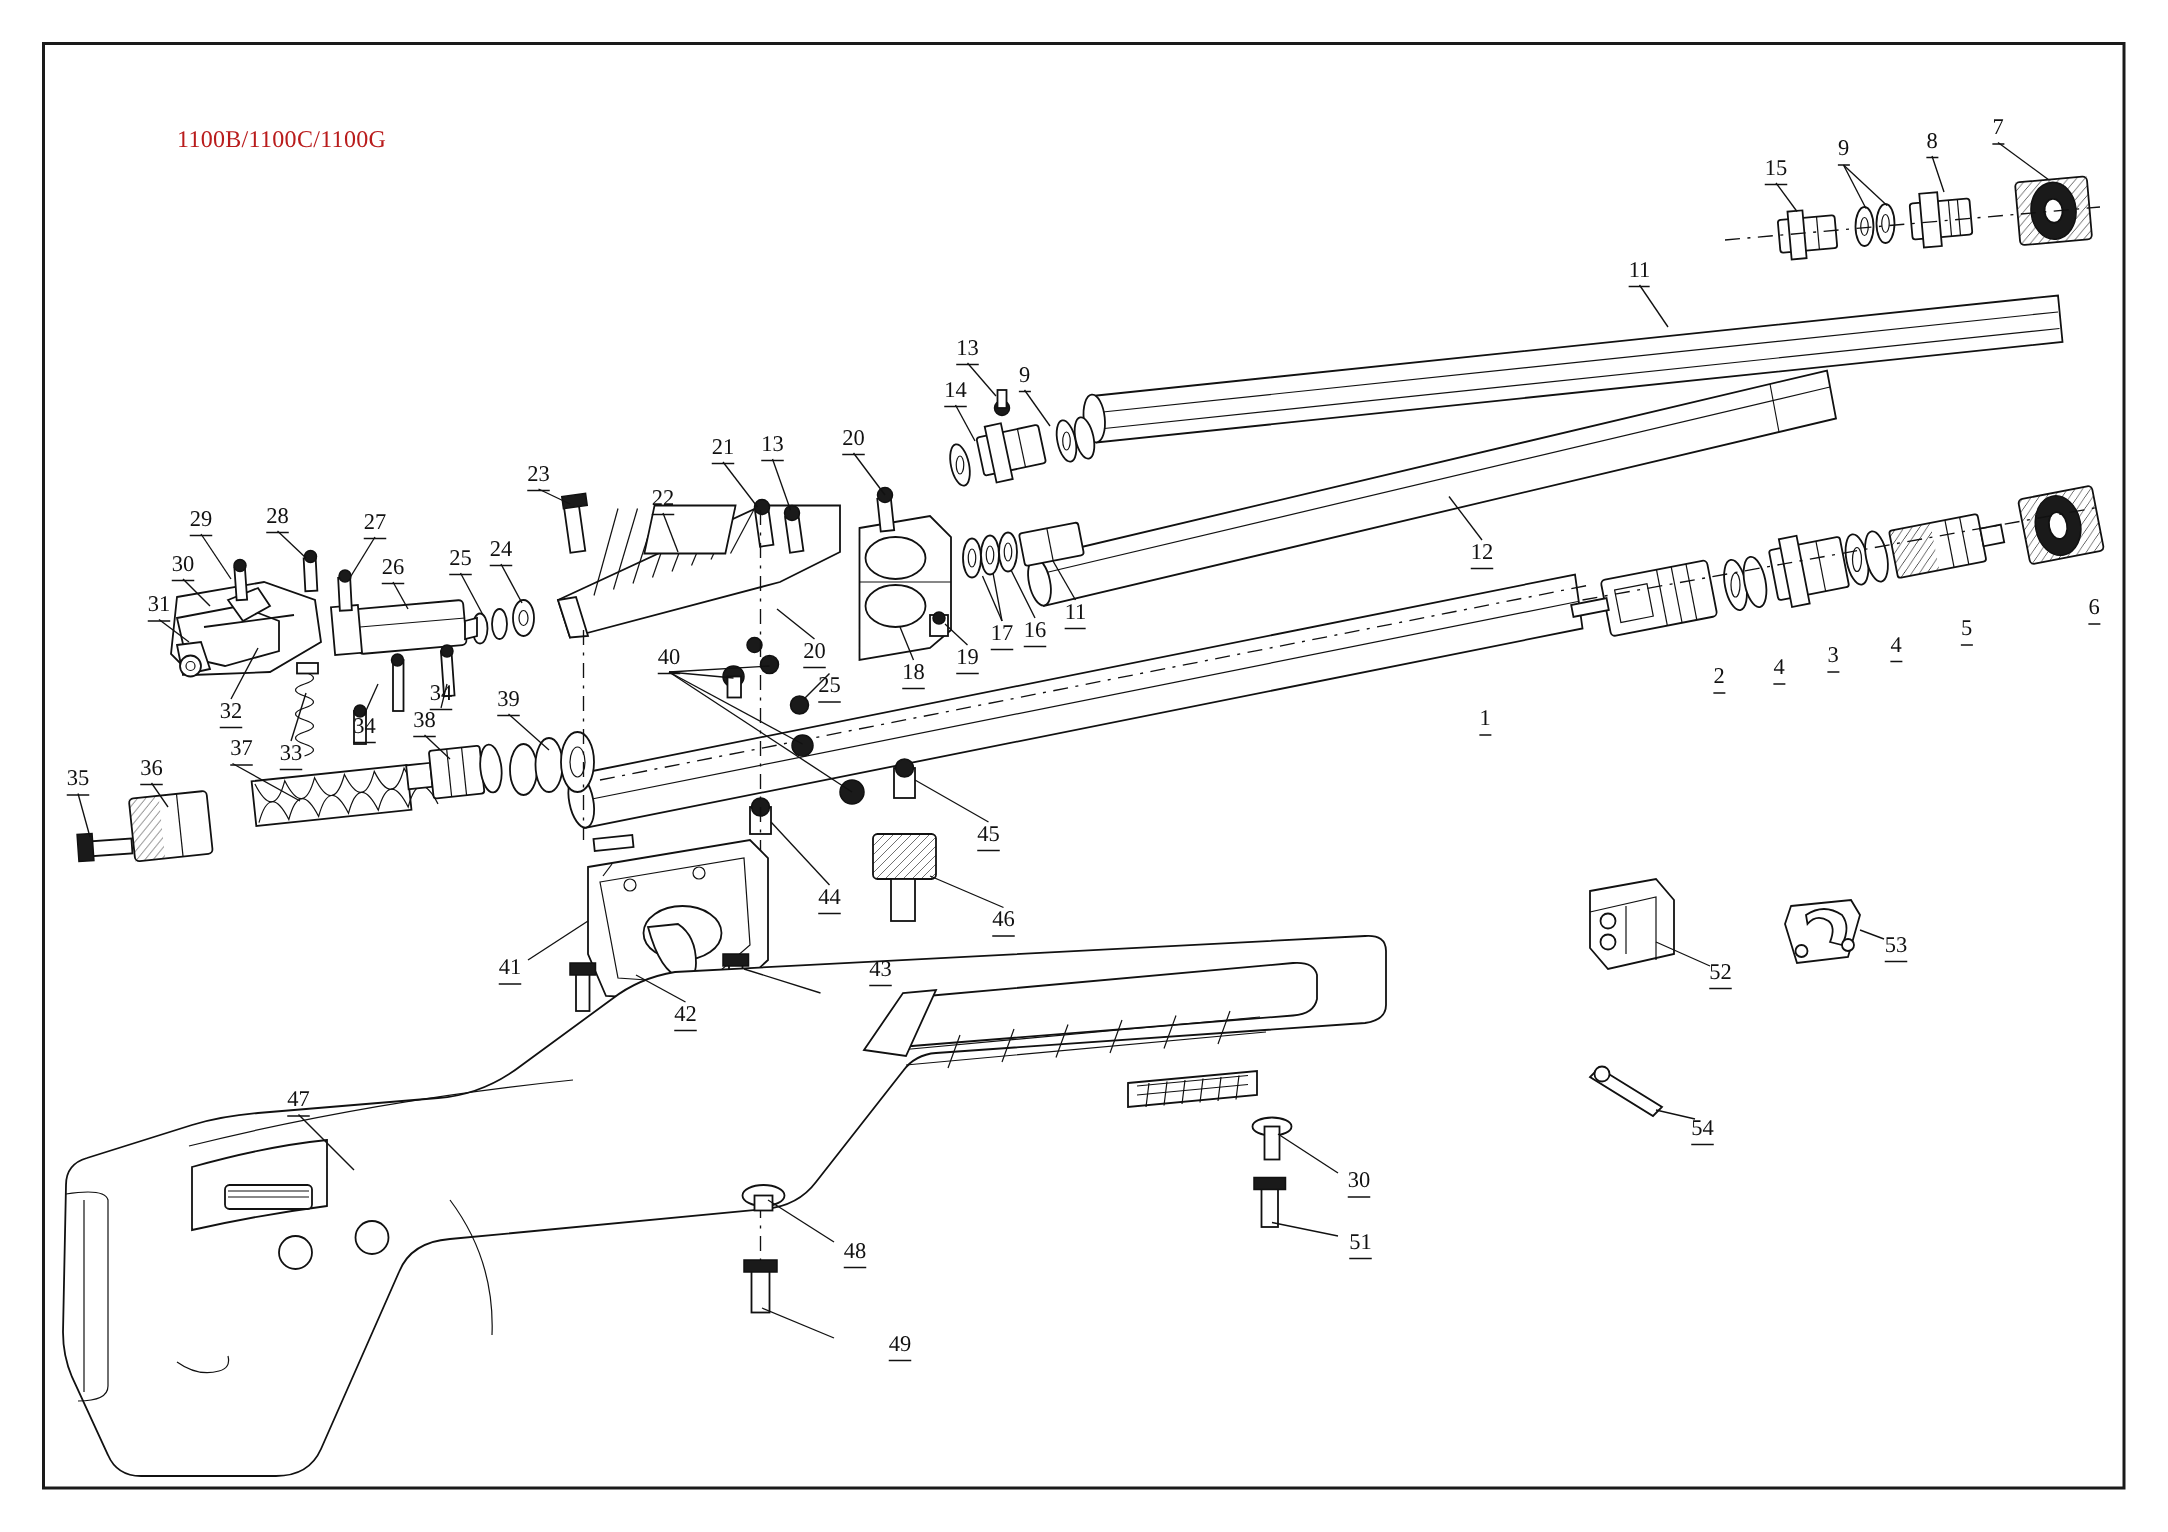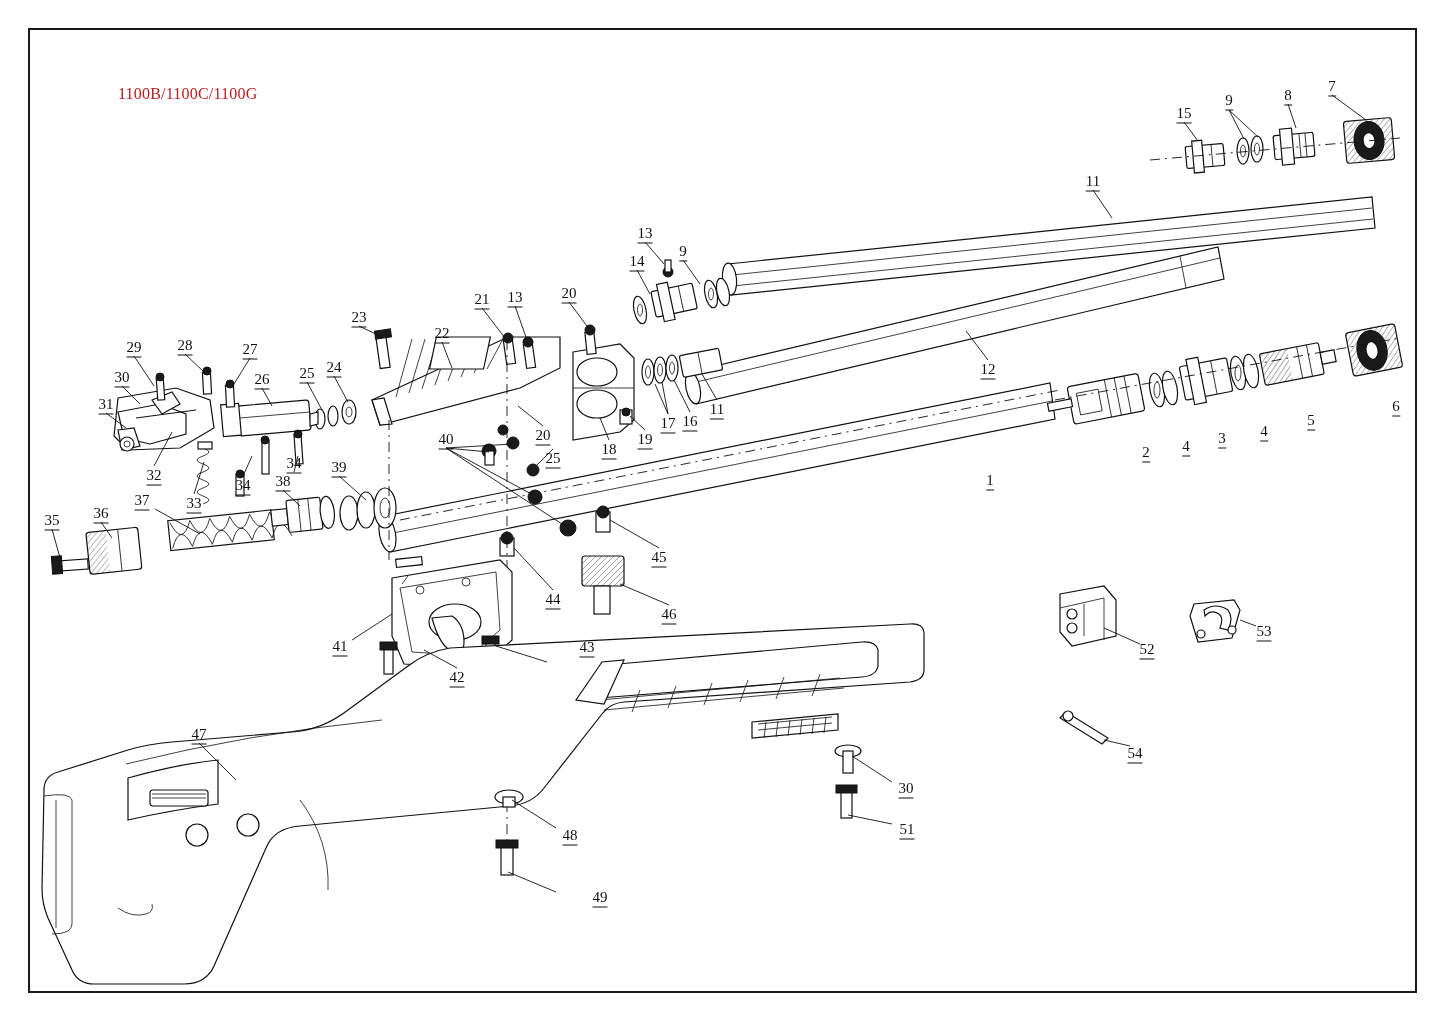--- a/index.html
+++ b/index.html
@@ -497,21 +497,21 @@
       <div class="callout" style="left: 185px; top: 345px;">28</div>
       <div class="callout" style="left: 134px; top: 347px;">29</div>
       <div class="callout" style="left: 122px; top: 377px;">30</div>
       <div class="callout" style="left: 106px; top: 404px;">31</div>
       <div class="callout" style="left: 154px; top: 475px;">32</div>
       <div class="callout" style="left: 194px; top: 503px;">33</div>
       <div class="callout" style="left: 243px; top: 485px;">34</div>
       <div class="callout" style="left: 294px; top: 463px;">34</div>
       <div class="callout" style="left: 52px; top: 520px;">35</div>
       <div class="callout" style="left: 101px; top: 513px;">36</div>
-      <div class="callout" style="left: 142px; top: 500px;">37</div>
+      <div class="callout" style="left: 161px; top: 500px;">37</div>
       <div class="callout" style="left: 283px; top: 481px;">38</div>
       <div class="callout" style="left: 339px; top: 467px;">39</div>
       <div class="callout" style="left: 446px; top: 439px;">40</div>
       <div class="callout" style="left: 340px; top: 646px;">41</div>
       <div class="callout" style="left: 457px; top: 677px; text-align: center;">42</div>
       <div class="callout" style="left: 547px; top: 647px; margin-left: 40px;">43</div>
       <div class="callout" style="left: 553px; top: 599px;">44</div>
       <div class="callout" style="left: 659px; top: 557px;">45</div>
       <div class="callout" style="left: 669px; top: 614px;">46</div>
       <div class="callout" style="left: 199px; top: 734px;">47</div>

